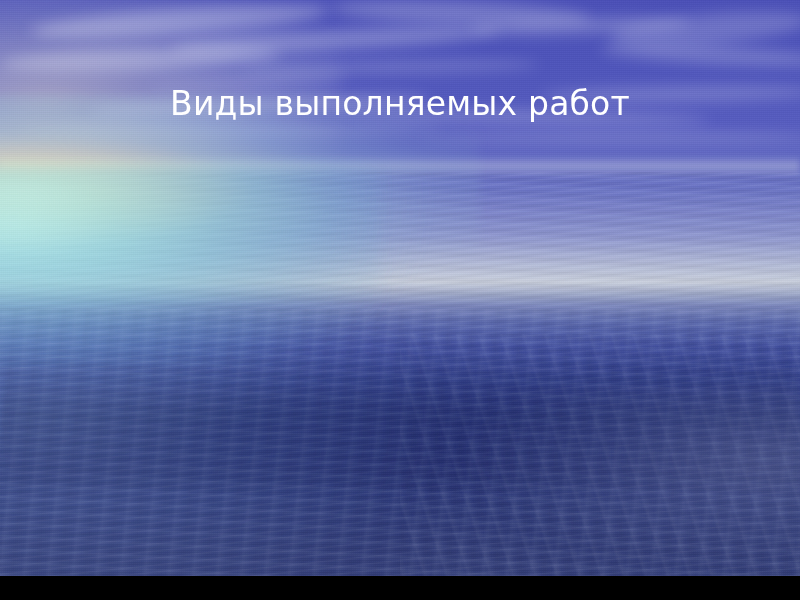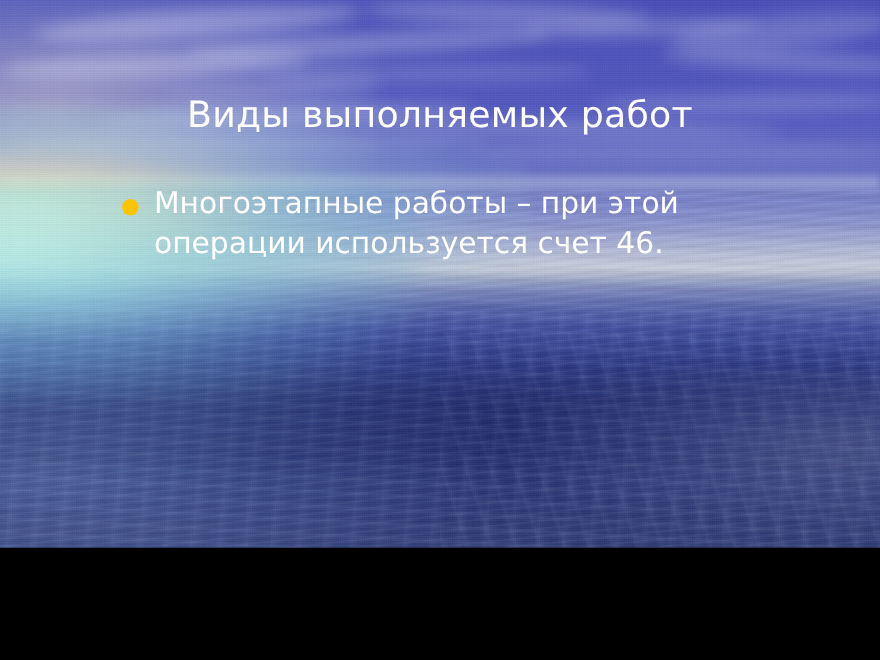--- a/index.html
+++ b/index.html
@@ -3,21 +3,21 @@
 <meta charset="utf-8">
 <style>
   html, body {
     margin: 0;
     padding: 0;
     background: #000;
   }
   .slide {
     position: relative;
     width: 800px;
-    height: 498px;
+    height: 576px;
     overflow: hidden;
     font-family: "DejaVu Sans", "Liberation Sans", sans-serif;
     -webkit-font-smoothing: antialiased;
   }
 
   
   .bg-base {
     position: absolute;
     inset: 0;
     background:
@@ -305,20 +305,16 @@
 
   <div class="bg-glow-warm"></div>
   <div class="bg-glow-cyan"></div>
 
   <div class="grain"></div>
 
   <h1 class="title">Виды выполняемых работ</h1>
 
   <div class="body-block">
 
-    <div class="bullet-item">
-      <span class="bullet-dot"></span>
-      <span class="bullet-text">Многоэтапные работы – при этой операции используется счет 46.</span>
-    </div>
 
 
   </div>
 </div>
 
 </body></html>

